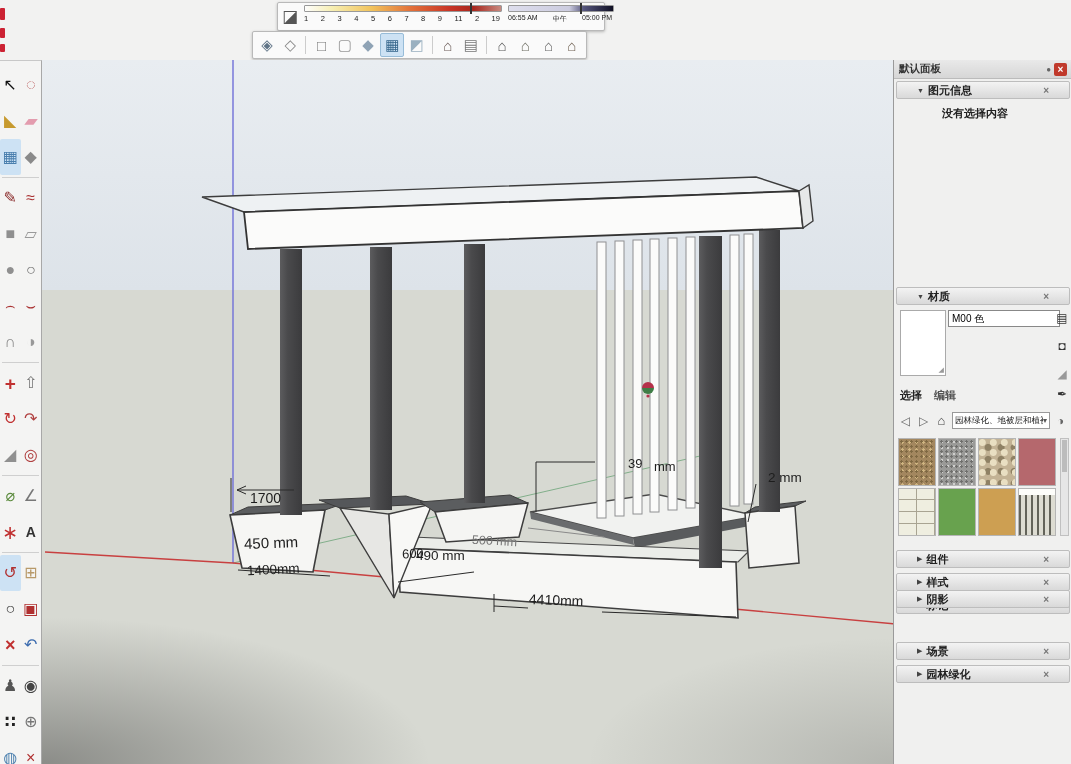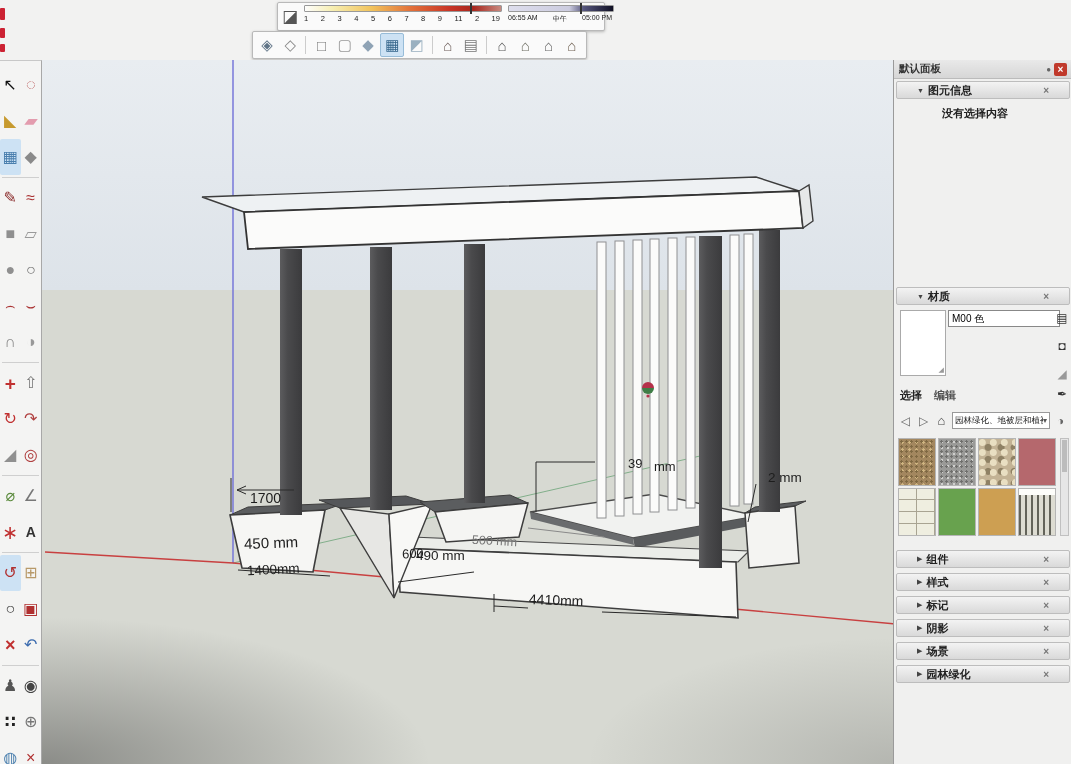--- a/index.html
+++ b/index.html
@@ -503,21 +503,21 @@
       <span>样式</span>
       <span class="sp"></span>
         <span class="x">×</span>
     </div>
     <div class="sec-head" style="top:536px;align-items:center;">
       <span class="car">▶</span>
       <span>标记</span>
       <span class="sp"></span>
         <span class="x">×</span>
     </div>
-    <div class="sec-head" style="top:559px;">
+    <div class="sec-head" style="top:530px;">
       <span class="car">▶</span>
       <span>阴影</span>
       <span class="sp"></span>
         <span class="x">×</span>
     </div>
     <div class="sec-head" style="top:582px;">
       <span class="car">▶</span>
       <span>场景</span>
       <span class="sp"></span>
         <span class="x">×</span>

